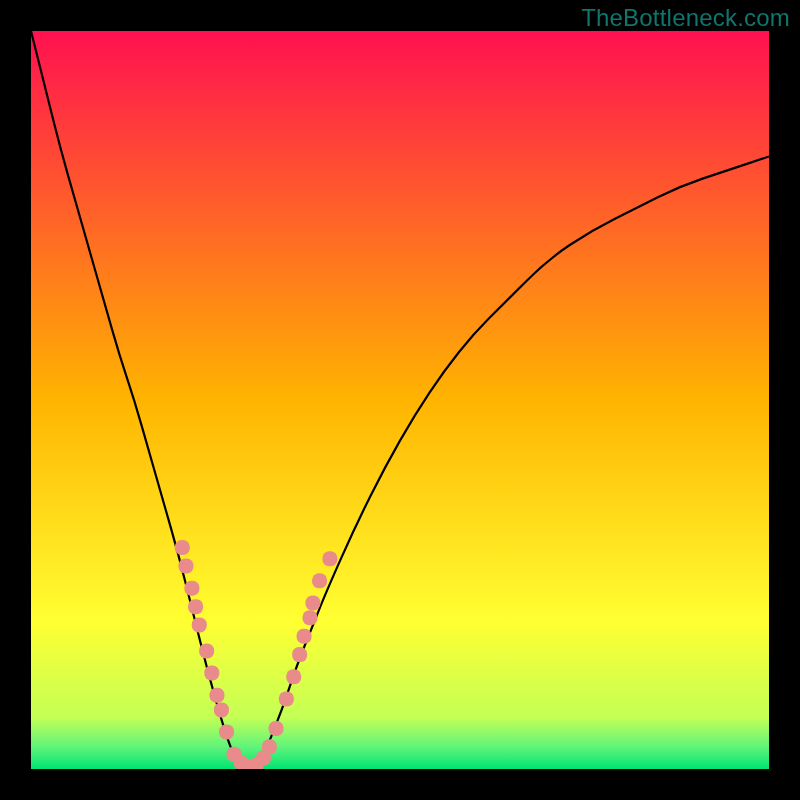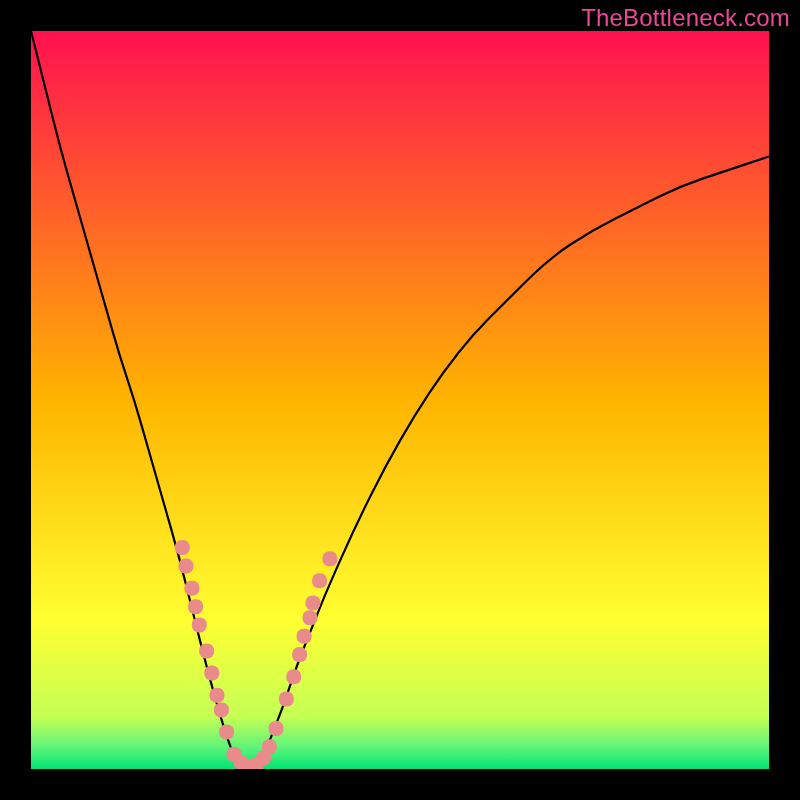--- a/index.html
+++ b/index.html
@@ -23,21 +23,21 @@
     position: absolute;
     left: 0;
     top: 0;
     width: 738px;
     height: 738px;
   }
   .watermark {
     position: absolute;
     top: 4px;
     right: 10px;
-    color: #ec4899;
+    color: #0f766e;
     font-size: 24px;
     font-weight: 500;
     letter-spacing: 0.2px;
     user-select: none;
   }
 </style>
 </head>
 <body>
 
 <div class="frame">

